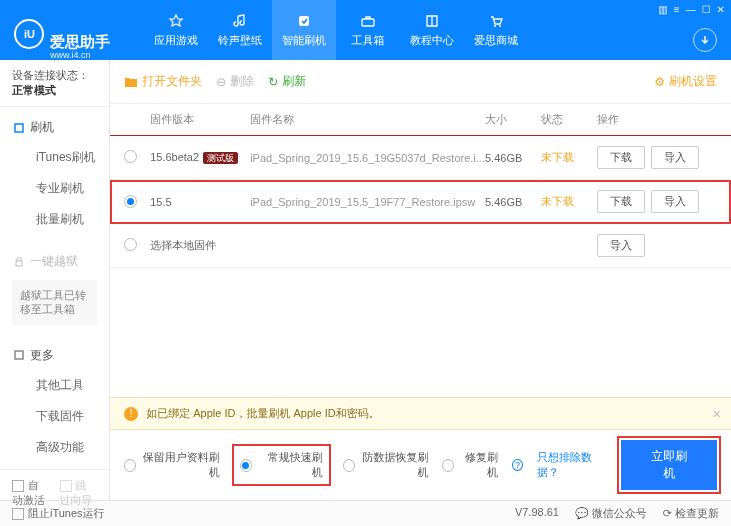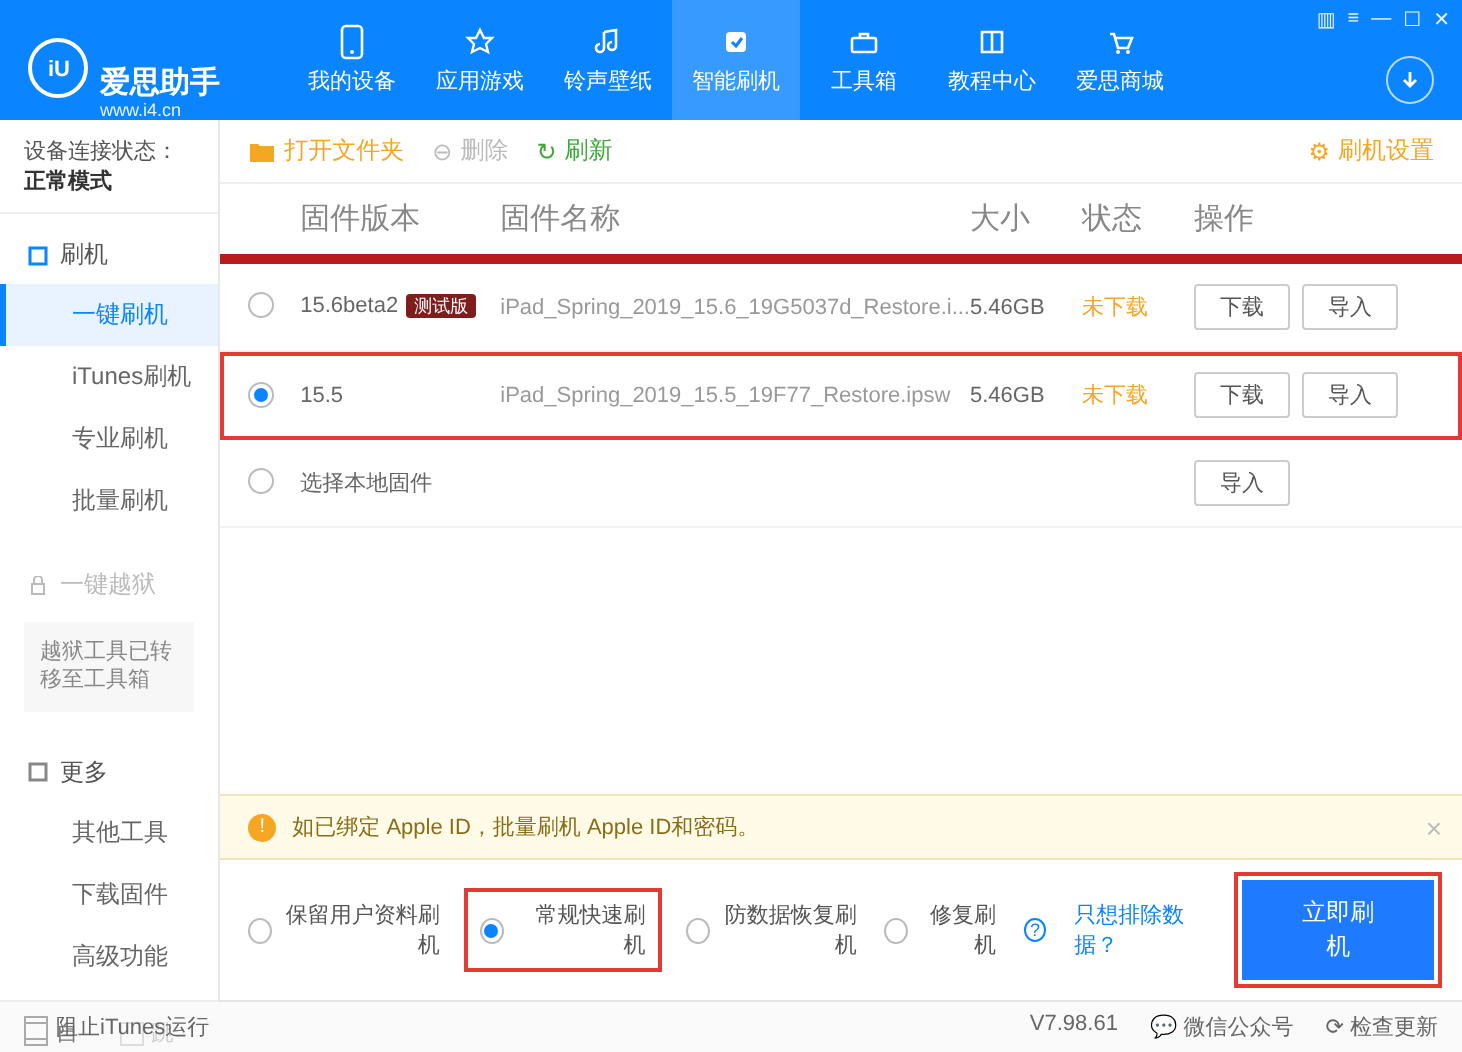--- a/index.html
+++ b/index.html
@@ -22,26 +22,26 @@
 .conn-status{padding:8px 12px;font-size:11px;border-bottom:1px solid #eee;color:#555;}
 .conn-status b{color:#333;}
 .side-group{padding:6px 0;}
 .side-head{display:flex;align-items:center;padding:6px 14px;font-size:12px;color:#555;gap:6px;}
 .side-item{padding:7px 0 7px 36px;font-size:12px;color:#666;cursor:pointer;}
 .side-item.active{background:#e9f3ff;color:#0a84ff;border-left:3px solid #0a84ff;padding-left:33px;}
 .side-note{margin:4px 12px;padding:8px;background:#f7f7f7;font-size:11px;color:#888;line-height:1.3;}
 .side-spacer{flex:1;}
 .side-foot1{border-top:1px solid #eee;padding:8px 12px;display:flex;align-items:center;gap:10px;font-size:11px;color:#777;}
 .main{flex:1;display:flex;flex-direction:column;position:relative;}
-.toolbar{height:32px;display:flex;align-items:center;padding:0 14px;border-bottom:1px solid #eee;gap:14px;color:#666;}
+.toolbar{height:44px;display:flex;align-items:center;padding:0 14px;border-bottom:1px solid #eee;gap:14px;color:#666;}
 .toolbar .right{margin-left:auto;color:#f5a623;display:flex;align-items:center;gap:4px;cursor:pointer;}
 .tb-link{display:flex;align-items:center;gap:4px;cursor:pointer;}
 .tb-link.gold{color:#f5a623;}
 .tb-link.disabled{color:#bbb;}
-.table-head{display:flex;padding:8px 14px;border-bottom:5px solid #b91c1c;color:#888;font-size:15px;}
+.table-head{display:flex;padding:8px 14px;border-bottom:1px solid #b91c1c;color:#888;font-size:11px;}
 .col-radio{width:26px;}
 .col-ver{width:100px;}
 .col-name{flex:1;}
 .col-size{width:56px;text-align:left;}
 .col-state{width:56px;}
 .col-ops{width:120px;}
 .row{display:flex;align-items:center;padding:10px 14px;border-bottom:1px solid #f2f2f2;font-size:11px;color:#666;}
 .row .col-name{color:#999;white-space:nowrap;overflow:hidden;text-overflow:ellipsis;}
 .row .col-state{color:#f5a623;}
 .row.selected{outline:2px solid #e53935;outline-offset:-2px;}
@@ -75,29 +75,20 @@
         </svg>
       </div>
     <div class="logo-text">
       <span class="logo-name">爱思助手</span>
       <span class="logo-url">www.i4.cn</span>
     </div>
   </div>
   <div class="nav">
     <div class="nav-item">
         <span class="nav-icon">
-          <svg width="14" height="18" viewBox="0 0 14 18">
-            <rect x="2" y="1" width="10" height="16" rx="2" fill="none" stroke="#fff" stroke-width="1.3"></rect>
-            <circle cx="7" cy="14" r="1" fill="#fff"></circle>
-          </svg>
-        </span>
-        <span>我的设备</span>
-      </div>
-    <div class="nav-item">
-        <span class="nav-icon">
           <svg width="16" height="16" viewBox="0 0 16 16">
             <path d="M8 2l2 4h4l-3 3 1 4-4-2-4 2 1-4-3-3h4z" fill="none" stroke="#fff" stroke-width="1.2"></path>
           </svg>
         </span>
         <span>应用游戏</span>
       </div>
     <div class="nav-item">
         <span class="nav-icon">
           <svg width="16" height="16" viewBox="0 0 16 16">
             <path d="M6 3v8a2 2 0 11-2-2" fill="none" stroke="#fff" stroke-width="1.3"></path>
@@ -160,21 +151,20 @@
 <div class="body">
   <div class="sidebar">
     <div class="conn-status"><span>设备连接状态：</span><b>正常模式</b></div>
     <div class="side-group">
       <div class="side-head">
           <svg width="10" height="10">
             <rect x="1" y="1" width="8" height="8" fill="none" stroke="#0a84ff" stroke-width="1.5"></rect>
           </svg>
           <span>刷机</span>
         </div>
-      <div class="side-item active">一键刷机</div>
       <div class="side-item">iTunes刷机</div>
       <div class="side-item">专业刷机</div>
       <div class="side-item">批量刷机</div>
     </div>
     <div class="side-group">
       <div class="side-head" style="color:#bbb">
           <svg width="10" height="10">
             <rect x="2" y="4" width="6" height="5" fill="none" stroke="#bbb"></rect>
             <path d="M3 4V2a2 2 0 014 0v2" fill="none" stroke="#bbb"></path>
           </svg>

